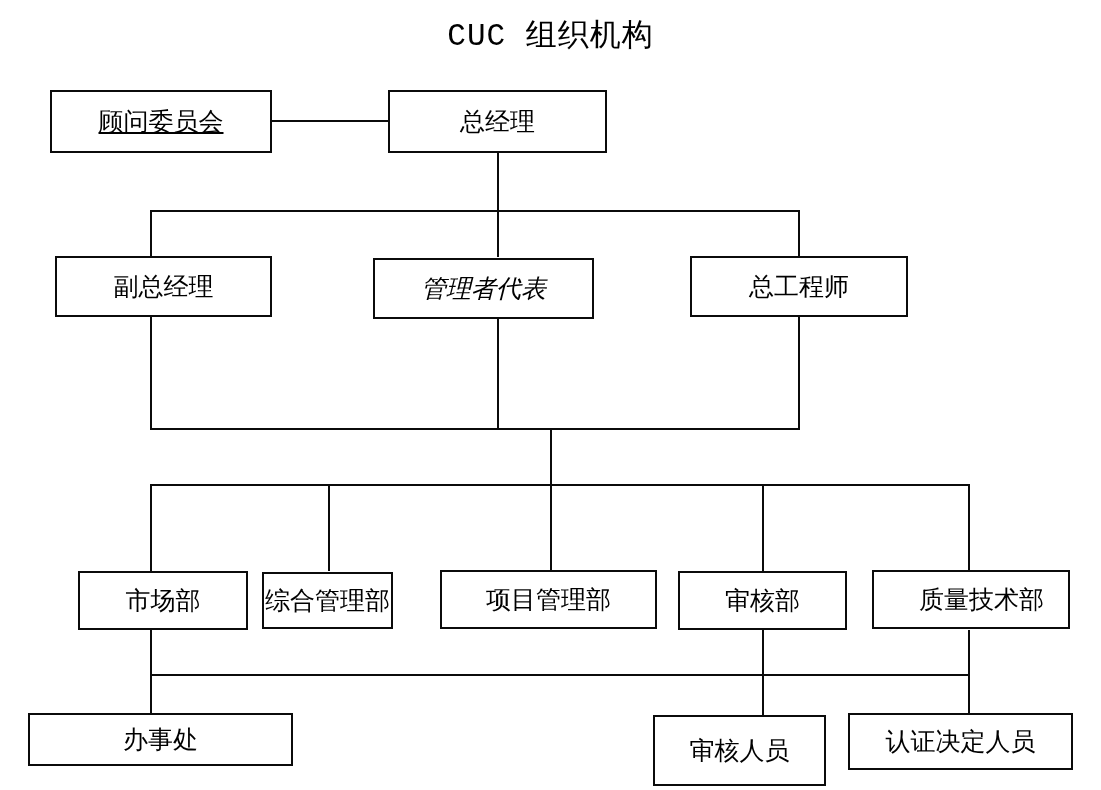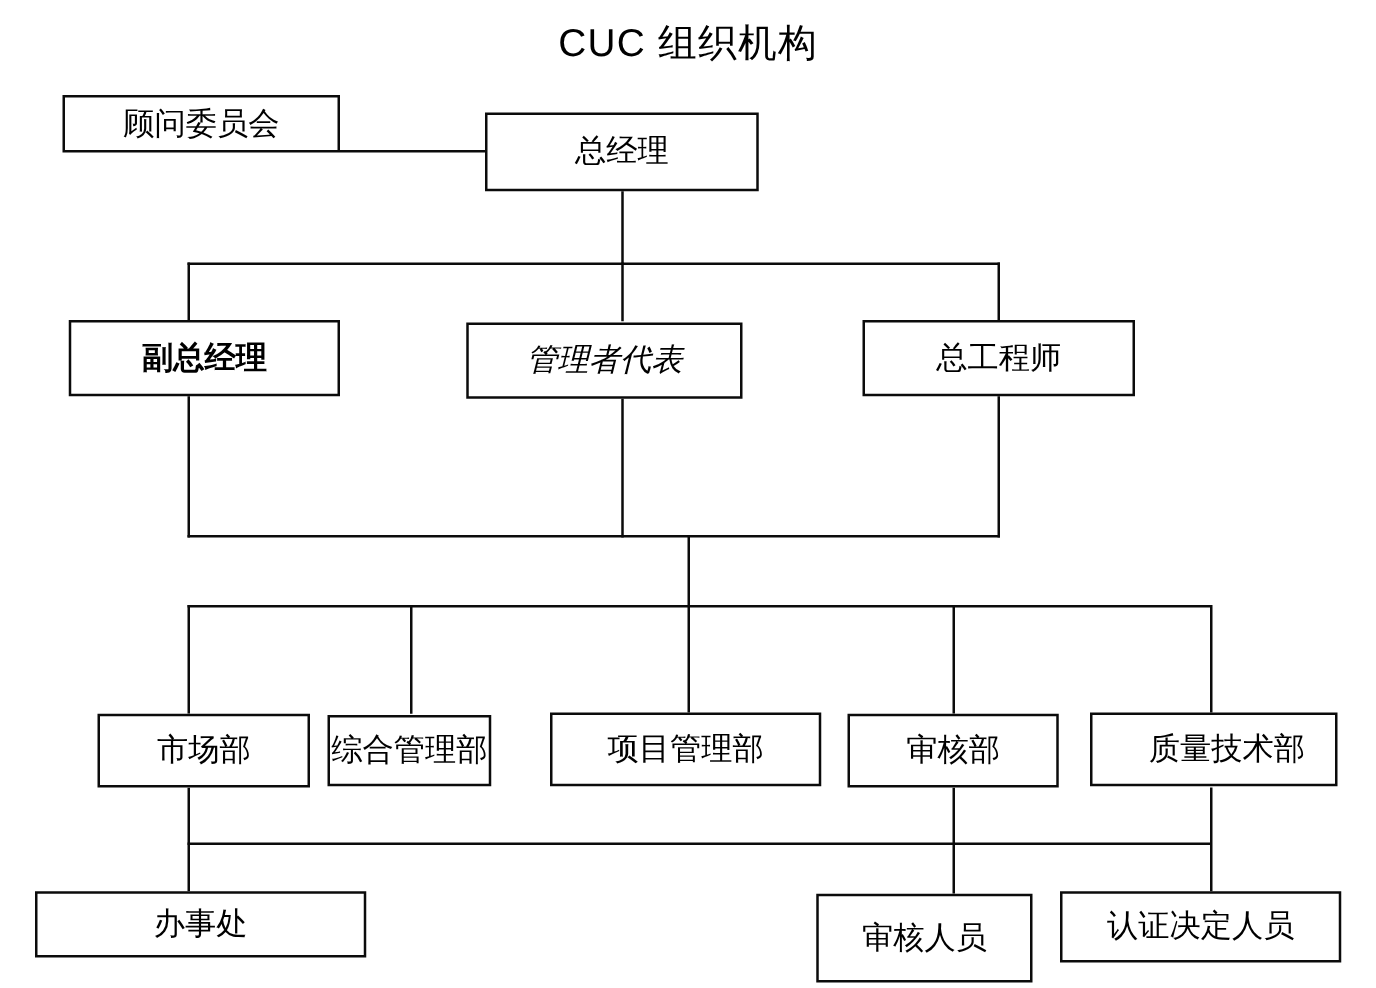--- a/index.html
+++ b/index.html
@@ -20,21 +20,21 @@
     overflow: hidden;
   }
   .chart-title {
     position: absolute;
     left: 0;
     top: 14px;
     width: 1101px;
     text-align: center;
     font-size: 31px;
     letter-spacing: 1px;
-    font-family: Liberation Sans, sans-serif;
+    font-family: Liberation Mono, monospace;
     color: #000000;
     white-space: nowrap;
   }
   .node-box {
     position: absolute;
     box-sizing: border-box;
     border: 2px solid #0b0b0b;
     background: #ffffff;
     display: flex;
     align-items: center;
@@ -88,29 +88,29 @@
   <div class="connector v" style="left:550px; top:484px; height:87px;"></div>
   <div class="connector v" style="left:762px; top:484px; height:87px;"></div>
   <div class="connector v" style="left:968px; top:484px; height:87px;"></div>
 
   <div class="connector v" style="left:150px; top:630px; height:85px;"></div>
   <div class="connector v" style="left:762px; top:630px; height:85px;"></div>
   <div class="connector v" style="left:968px; top:630px; height:85px;"></div>
 
   <div class="connector h" style="left:150px; top:674px; width:818px;"></div>
 
-  <div class="node-box" style="left:50px; top:76px; width:222px; height:46px;">
+  <div class="node-box" style="left:50px; top:90px; width:222px; height:63px;text-decoration:underline;">
     <span class="node-label">顾问委员会</span>
   </div>
 
   <div class="node-box" style="left:388px; top:90px; width:219px; height:63px;">
     <span class="node-label">总经理</span>
   </div>
 
-  <div class="node-box" style="left:55px; top:256px; width:217px; height:61px;font-weight:bold;">
+  <div class="node-box" style="left:55px; top:256px; width:217px; height:61px;">
     <span class="node-label">副总经理</span>
   </div>
 
   <div class="node-box" style="left:373px; top:258px; width:221px; height:61px;font-style:italic;">
     <span class="node-label">管理者代表</span>
   </div>
 
   <div class="node-box" style="left:690px; top:256px; width:218px; height:61px;">
     <span class="node-label">总工程师</span>
   </div>

